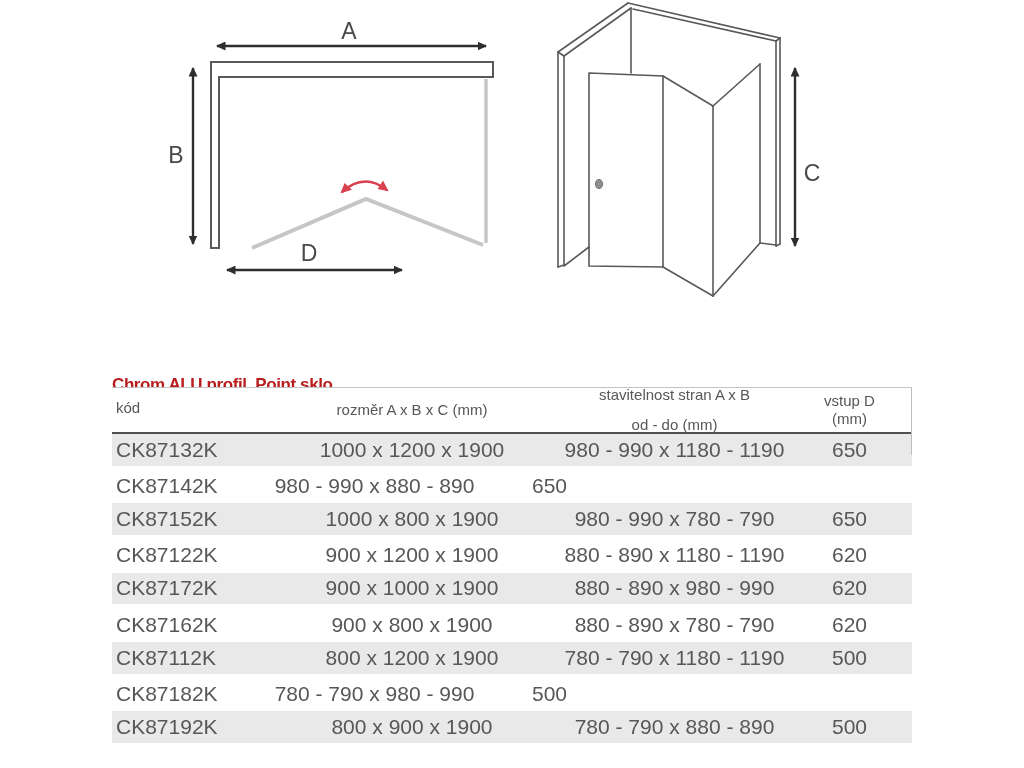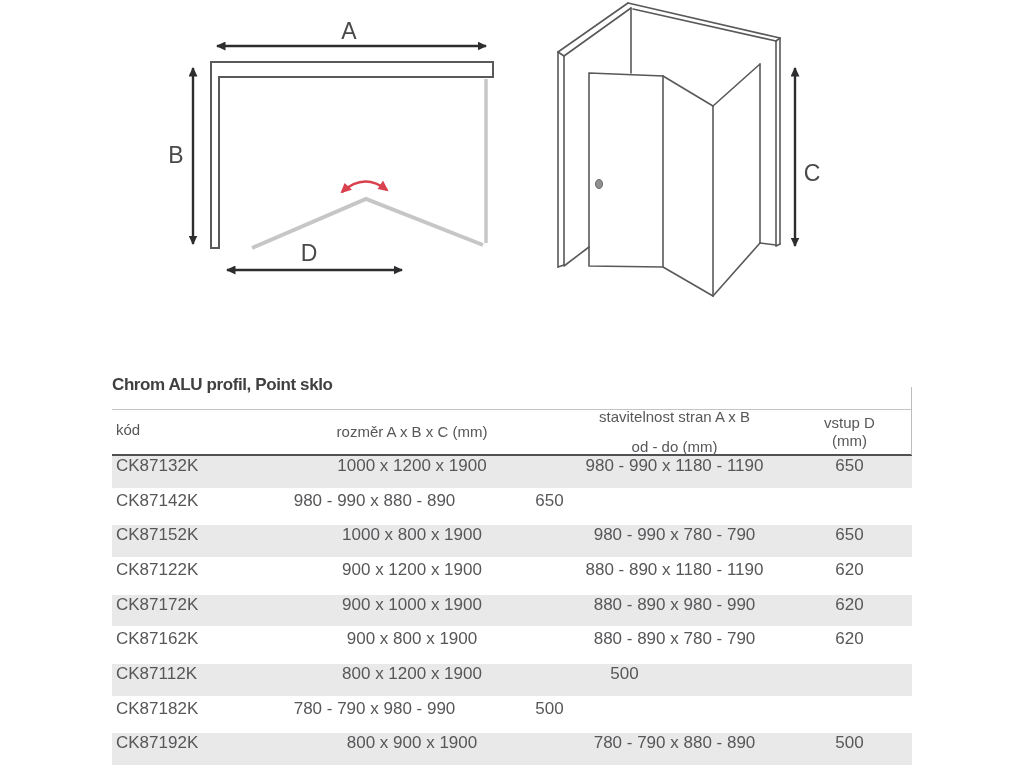--- a/index.html
+++ b/index.html
@@ -16,35 +16,35 @@
   .wire{stroke:#59595b;stroke-width:1.6;fill:none;stroke-linecap:round;}
   .wire-fill{stroke:#59595b;stroke-width:1.6;fill:#ffffff;}
   .lightline{stroke:#c6c6c6;fill:none;}
   .swing{stroke:#d8414d;stroke-width:2.6;fill:none;}
   text.dim-label{font-size:23px;fill:#49494b;text-anchor:middle;
     font-family:"Liberation Sans",sans-serif;}
 
   
   .sheet-title{
     position:absolute;left:112px;top:375px;
-    font-size:17px;font-weight:bold;color:#404040;letter-spacing:-0.4px;
+    font-size:17px;font-weight:bold;color:#b91c1c;letter-spacing:-0.4px;
   }
 
   
   .spec-table{
-    position:absolute;left:112px;top:409px;width:800px;
+    position:absolute;left:112px;top:387px;width:800px;
     color:#57575a;
   }
   .thead{
     display:flex;height:47px;align-items:center;
     border-top:1px solid #c4c4c4;border-bottom:2px solid #515153;
     font-size:15px;line-height:18px;background:#ffffff;
   }
   .tbody{display:block;}
-  .trow{display:flex;height:34.66px;font-size:17px;background:#ffffff;}
+  .trow{display:flex;height:34.66px;align-items:center;font-size:21px;background:#ffffff;}
   .trow.shaded{background:#e9e9e9;border-bottom:3px solid #ffffff;}
   .c0{width:150px;text-align:left;padding-left:4px;}
   .c1{width:300px;text-align:center;}
   .c2{width:225px;text-align:center;gap:12px;}
   .c3{width:125px;text-align:center;}
   .hcell{display:flex;flex-direction:column;justify-content:space-between;}
   .hcell.c0{justify-content:flex-end;padding-bottom:5px;}
   .right-stub{
     position:absolute;left:911px;top:387px;width:1px;height:68px;background:#bdbdbd;
   }
@@ -167,20 +167,21 @@
   </div>
       <div class="trow">
     <div class="c0">CK87162K</div>
     <div class="c1">900 x 800 x 1900</div>
     <div class="c2">880 - 890 x 780 - 790</div>
     <div class="c3">620</div>
   </div>
       <div class="trow shaded">
     <div class="c0">CK87112K</div>
     <div class="c1">800 x 1200 x 1900</div>
+    <div class="c2">780 - 790 x 1180 - 1190</div>
     <div class="c3">500</div>
   </div>
       <div class="trow">
     <div class="c0">CK87182K</div>
     <div class="c2">780 - 790 x 980 - 990</div>
     <div class="c3">500</div>
   </div>
       <div class="trow shaded">
     <div class="c0">CK87192K</div>
     <div class="c1">800 x 900 x 1900</div>

